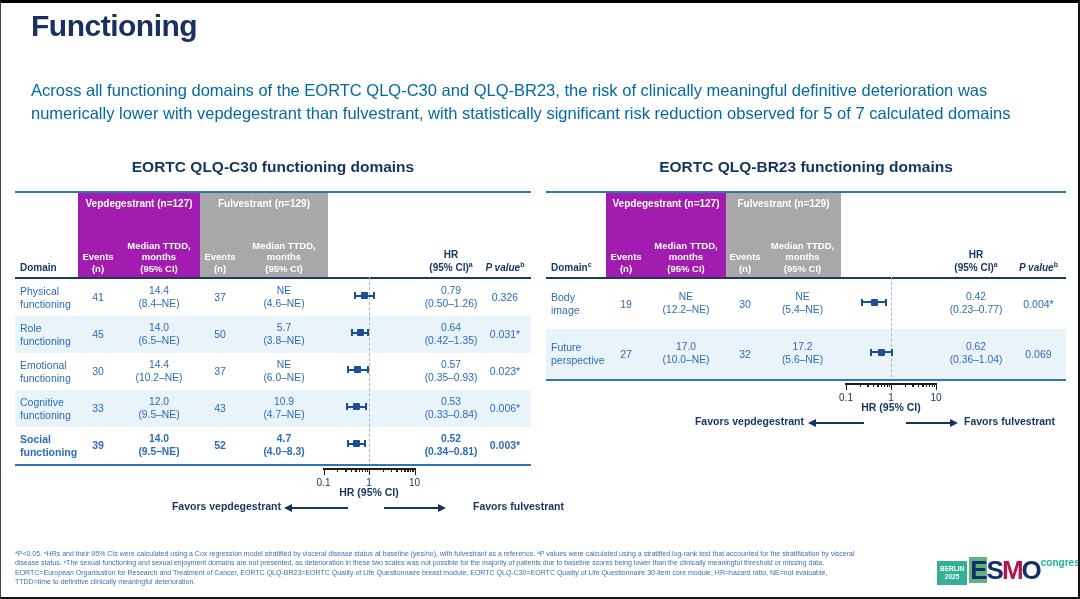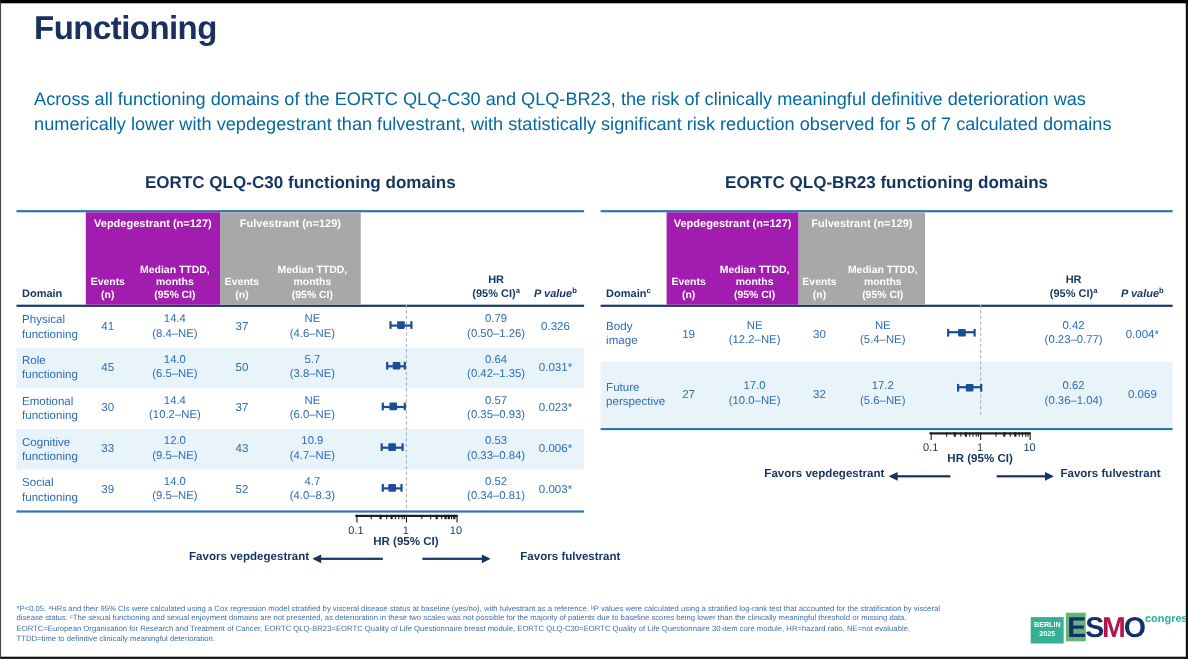--- a/index.html
+++ b/index.html
@@ -176,21 +176,21 @@
               <div>10.9</div>
               <div>(4.7–NE)</div>
             </div>
             <div class="cell"></div>
             <div class="cell two">
               <div>0.53</div>
               <div>(0.33–0.84)</div>
             </div>
             <div class="cell">0.006*</div>
           </div>
-          <div class="row" style="grid-template-columns: 63px 40px 82px 40px 88px 95px 56px 52px; height: 37px;">
+          <div class="row" style="grid-template-columns: 63px 40px 82px 40px 88px 95px 56px 52px; height: 37px; font-weight: bold;">
             <div class="cell domain">Social functioning</div>
             <div class="cell">39</div>
             <div class="cell two">
               <div>14.0</div>
               <div>(9.5–NE)</div>
             </div>
             <div class="cell">52</div>
             <div class="cell two">
               <div>4.7</div>
               <div>(4.0–8.3)</div>
@@ -303,21 +303,21 @@
               <div>NE</div>
               <div>(5.4–NE)</div>
             </div>
             <div class="cell"></div>
             <div class="cell two">
               <div>0.42</div>
               <div>(0.23–0.77)</div>
             </div>
             <div class="cell">0.004*</div>
           </div>
-          <div class="row alt" style="grid-template-columns: 60px 40px 80px 38px 77px 100px 70px 55px; height: 60px;">
+          <div class="row alt" style="grid-template-columns: 60px 40px 80px 38px 77px 100px 70px 55px; height: 50px;">
             <div class="cell domain">Future perspective</div>
             <div class="cell">27</div>
             <div class="cell two">
               <div>17.0</div>
               <div>(10.0–NE)</div>
             </div>
             <div class="cell">32</div>
             <div class="cell two">
               <div>17.2</div>
               <div>(5.6–NE)</div>

